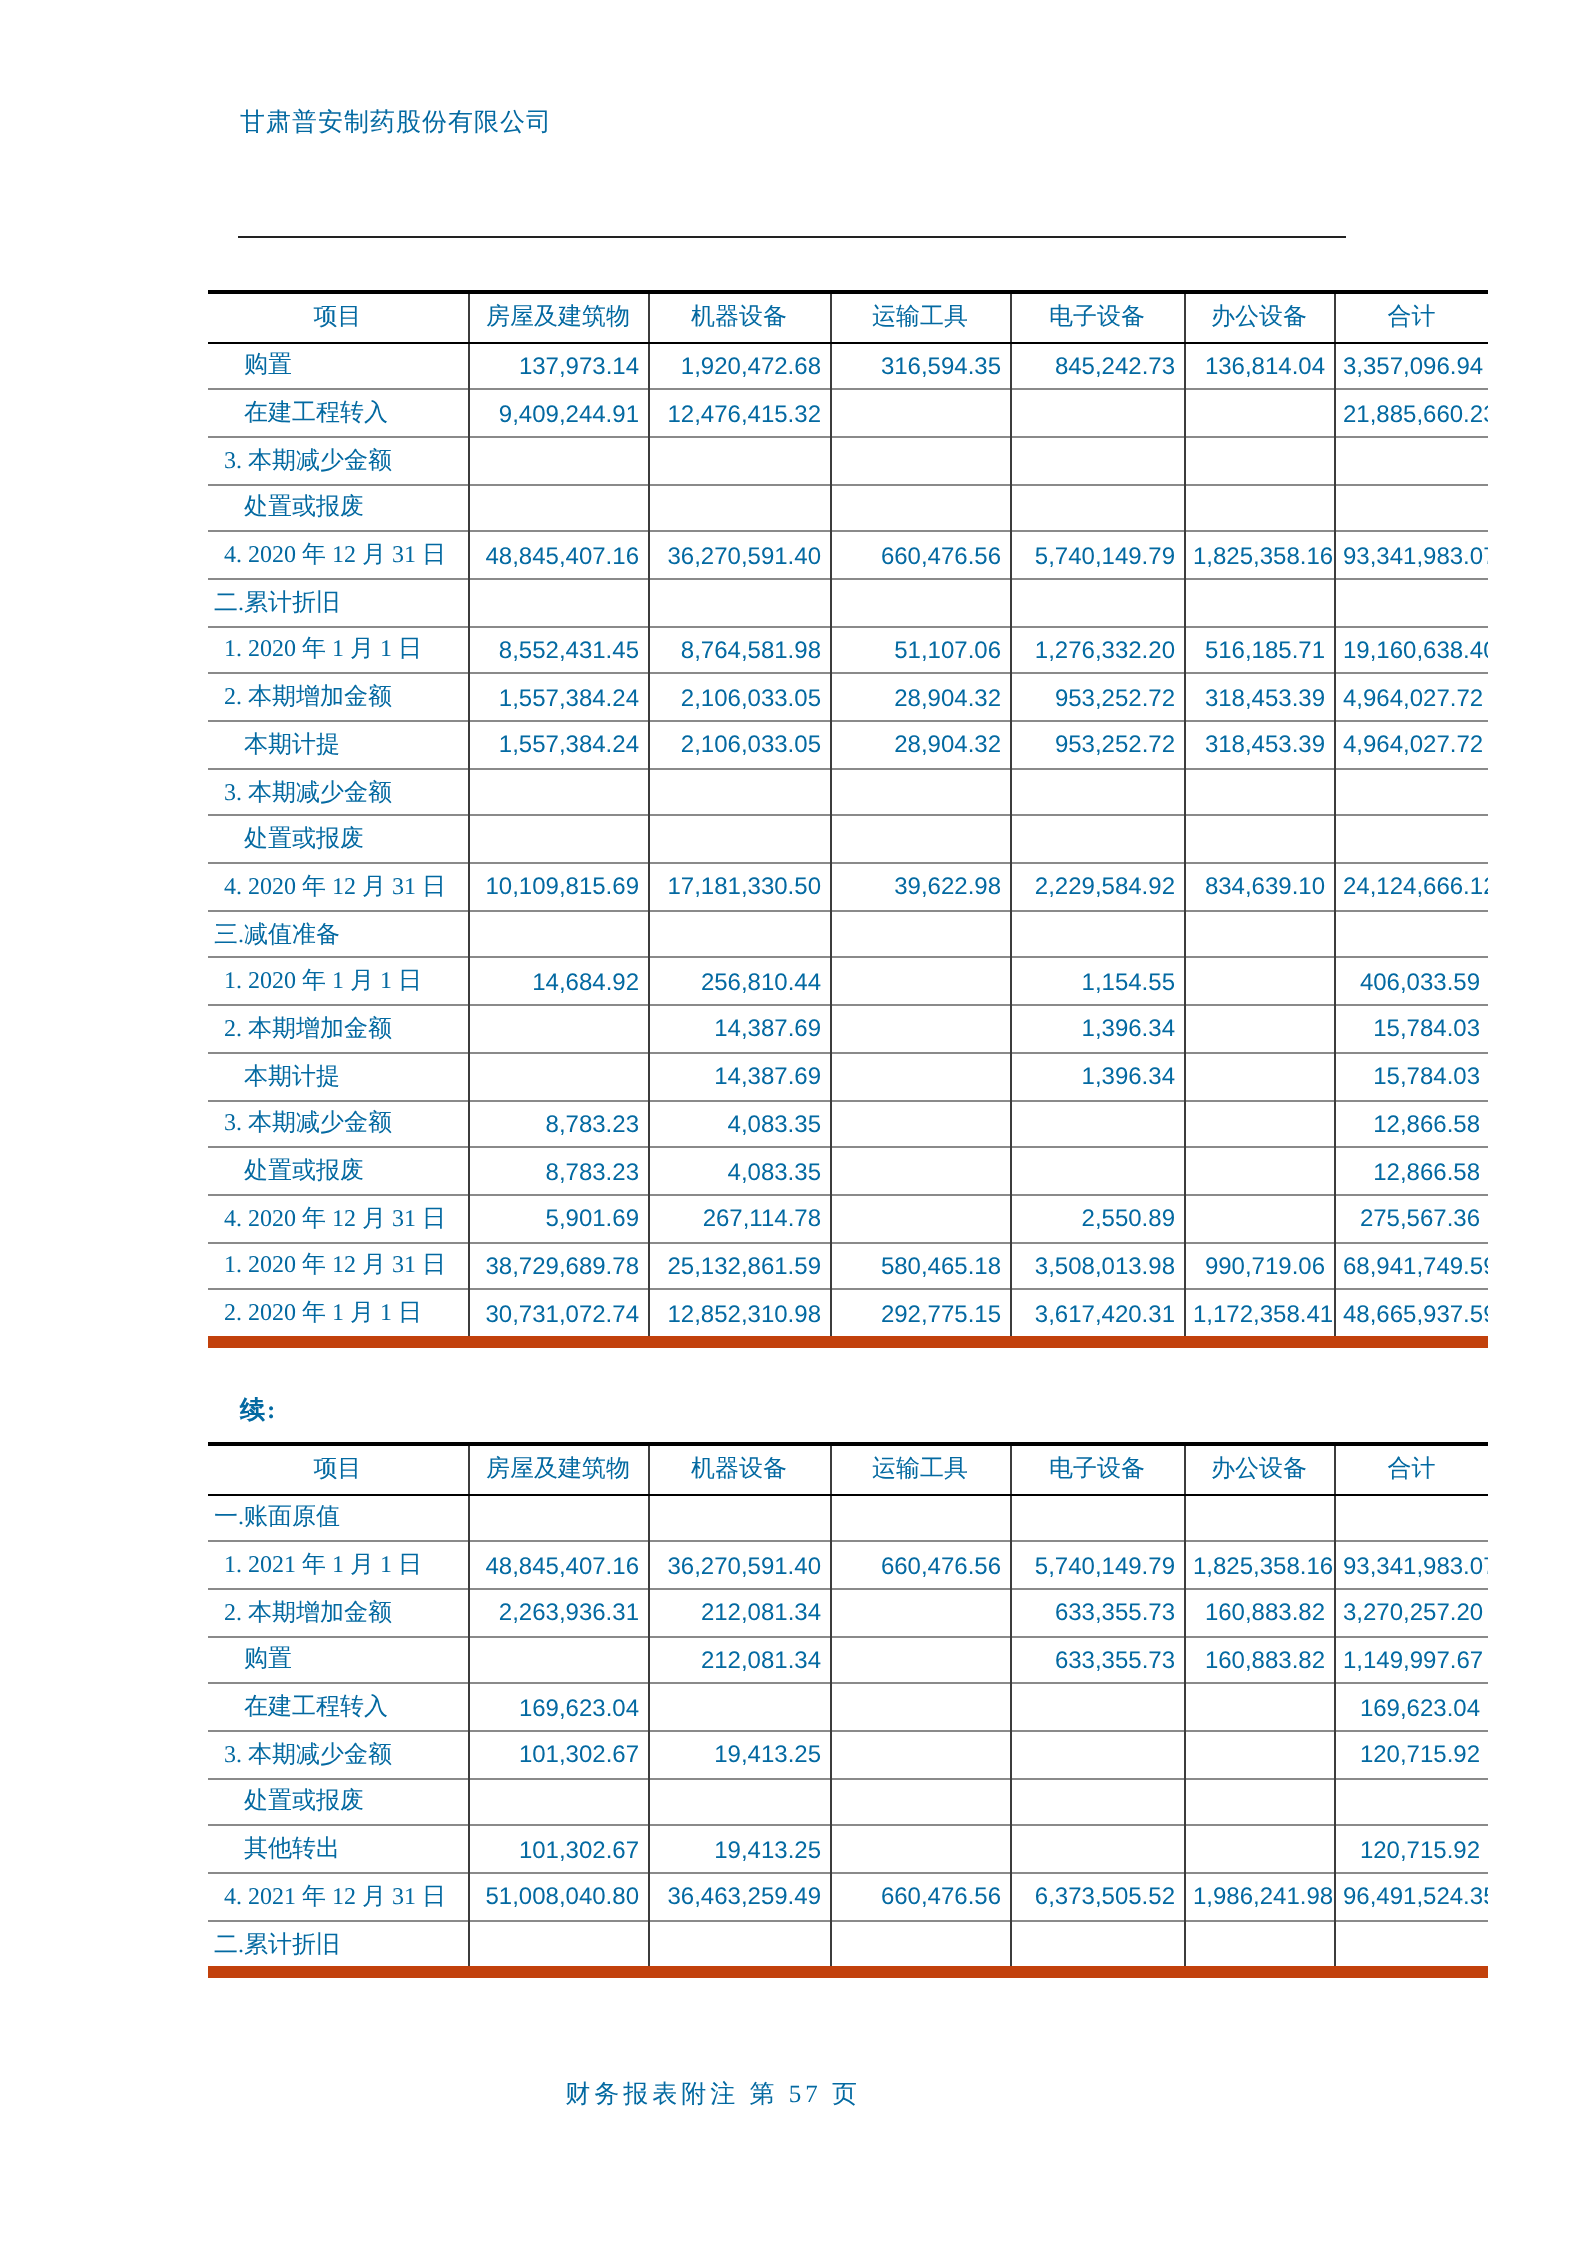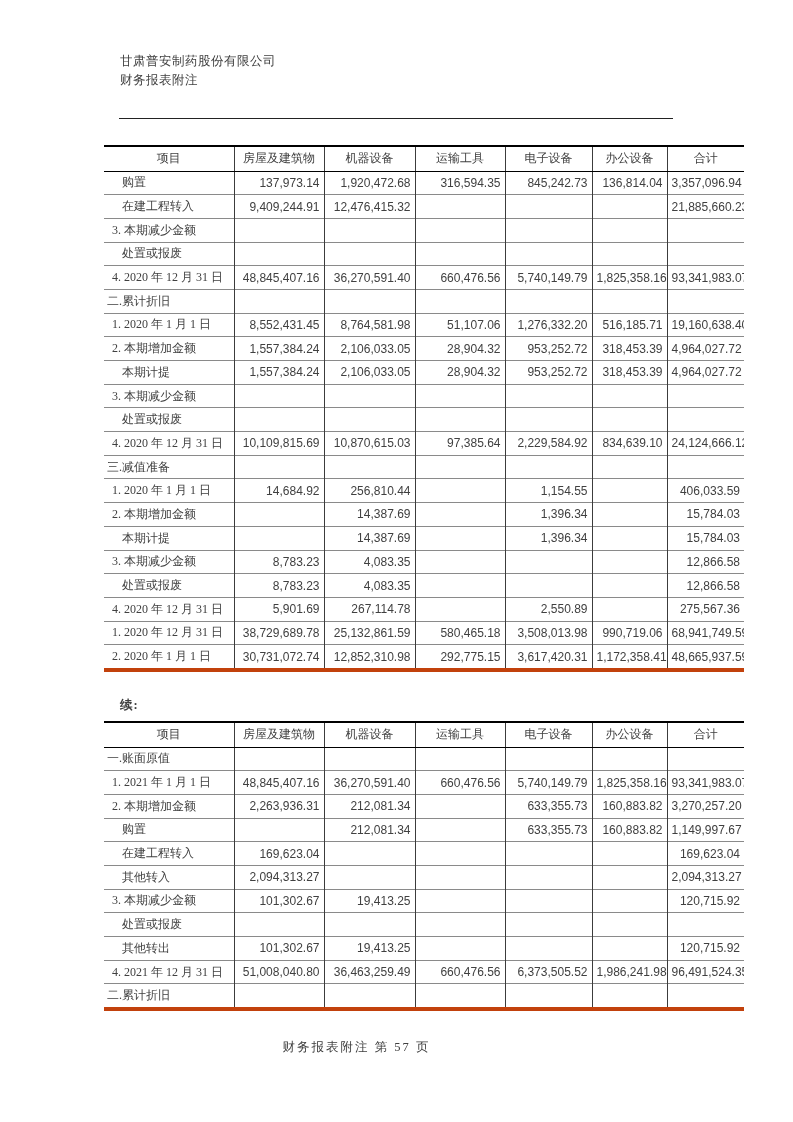--- a/index.html
+++ b/index.html
@@ -2,21 +2,21 @@
 <html><head>
 <meta charset="utf-8">
 <style>
   html, body { margin: 0; padding: 0; background: #ffffff; }
   .page {
     position: relative;
     width: 793px;
     height: 1122px;
     background: #ffffff;
     font-family: "Liberation Serif", "DejaVu Serif", serif;
-    color: #404040;
+    color: #0369a1;
     overflow: hidden;
   }
   .doc-header {
     position: absolute;
     left: 120px;
     top: 52px;
     font-size: 12.5px;
     line-height: 19px;
     letter-spacing: 0.5px;
     white-space: nowrap;
@@ -31,21 +31,21 @@
     border-top: 1.6px solid #222;
     margin: 0;
   }
   table.fin {
     position: absolute;
     left: 104px;
     width: 640px;
     border-collapse: collapse;
     table-layout: fixed;
     border-top: 2px solid #000;
-    border-bottom: 4px solid #c2410c;
+    border-bottom: 6px solid #c2410c;
   }
   #table1 { top: 145px; }
   #table2 { top: 721px; }
   table.fin th {
     font-weight: normal;
     font-size: 12px;
     text-align: center;
     height: 23.5px;
     border-bottom: 1.6px solid #000;
     padding: 0 2px;
@@ -90,21 +90,20 @@
     letter-spacing: 2px;
   }
 </style>
 </head>
 <body>
 
 <div class="page">
 
   <div class="doc-header">
     <div>甘肃普安制药股份有限公司</div>
-    <div>财务报表附注</div>
   </div>
 
   <hr class="title-rule">
 
   <table class="fin" id="table1">
     <colgroup>
       <col style="width:130px">
         <col style="width:90px">
         <col style="width:91px">
       <col style="width:90px">
@@ -219,22 +218,22 @@
           <td class="num"></td>
           <td class="num"></td>
           <td class="num"></td>
           <td class="num"></td>
           <td class="num"></td>
           <td class="num"></td>
         </tr>
         <tr>
           <td class="label ind1">4. 2020 年 12 月 31 日</td>
           <td class="num">10,109,815.69</td>
-          <td class="num">10,870,615.03</td>
-          <td class="num">97,385.64</td>
+          <td class="num">17,181,330.50</td>
+          <td class="num">39,622.98</td>
           <td class="num">2,229,584.92</td>
           <td class="num">834,639.10</td>
           <td class="num">24,124,666.12</td>
         </tr>
         <tr>
           <td class="label ind0">三.减值准备</td>
           <td class="num"></td>
           <td class="num"></td>
           <td class="num"></td>
           <td class="num"></td>
@@ -379,29 +378,20 @@
         <tr>
           <td class="label ind2">在建工程转入</td>
           <td class="num">169,623.04</td>
           <td class="num"></td>
           <td class="num"></td>
           <td class="num"></td>
           <td class="num"></td>
           <td class="num">169,623.04</td>
         </tr>
         <tr>
-          <td class="label ind2">其他转入</td>
-          <td class="num">2,094,313.27</td>
-          <td class="num"></td>
-          <td class="num"></td>
-          <td class="num"></td>
-          <td class="num"></td>
-          <td class="num">2,094,313.27</td>
-        </tr>
-        <tr>
           <td class="label ind1">3. 本期减少金额</td>
           <td class="num">101,302.67</td>
           <td class="num">19,413.25</td>
           <td class="num"></td>
           <td class="num"></td>
           <td class="num"></td>
           <td class="num">120,715.92</td>
         </tr>
         <tr>
           <td class="label ind2">处置或报废</td>

